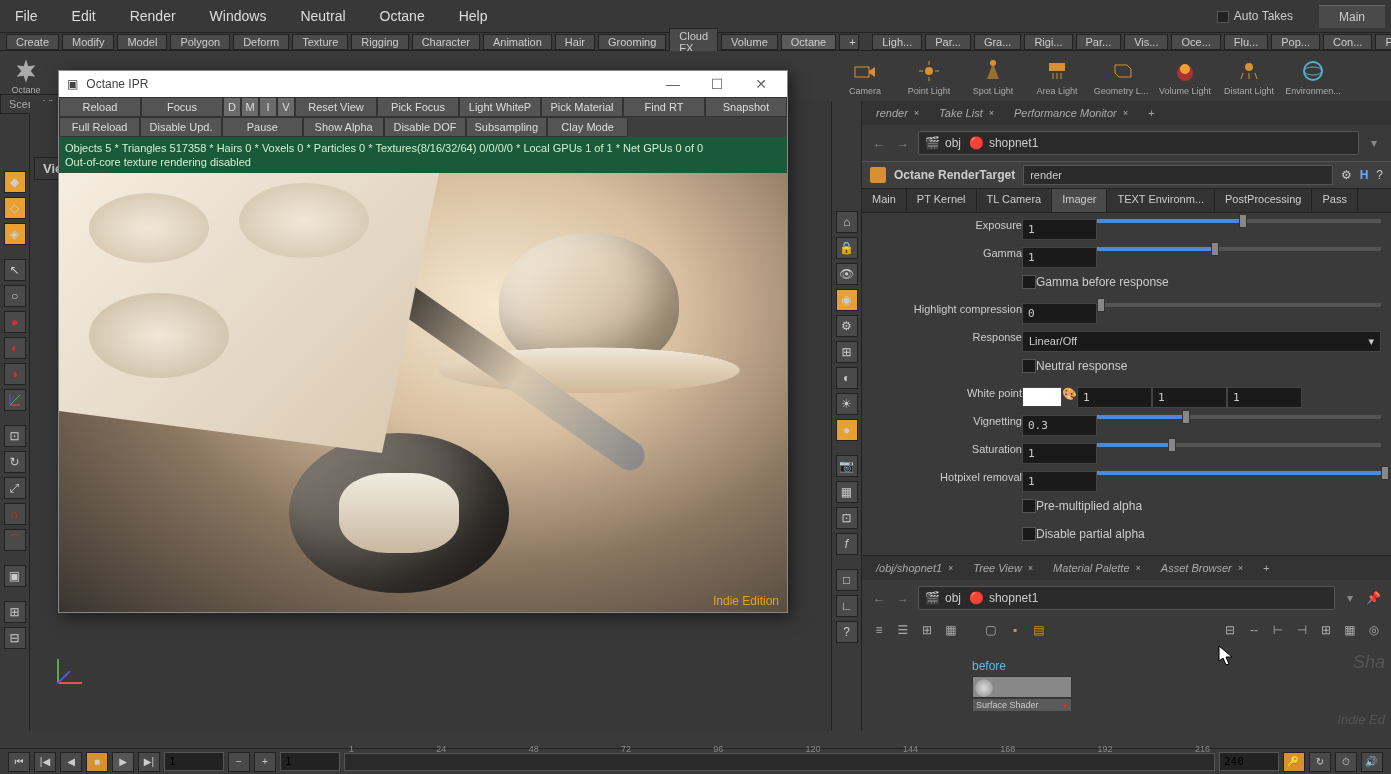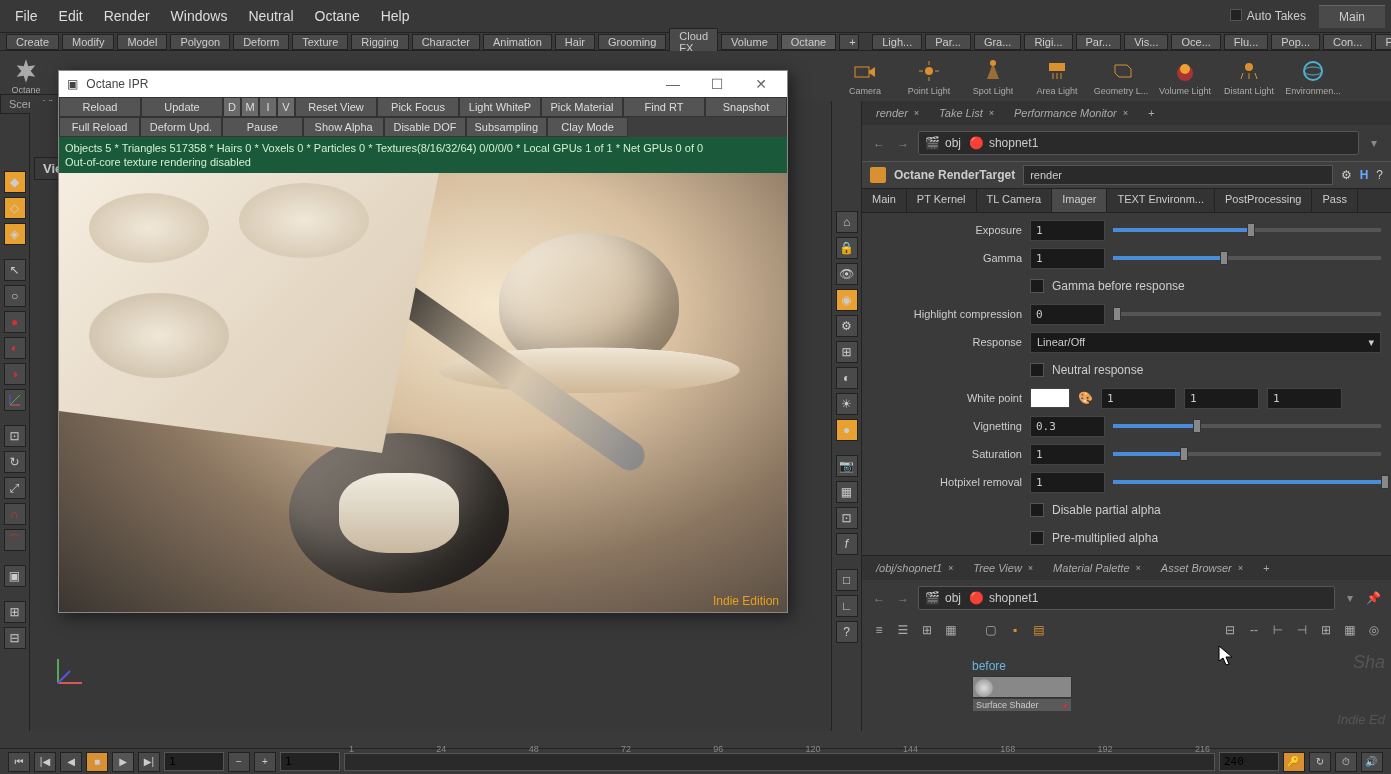--- a/index.html
+++ b/index.html
@@ -1,20 +1,20 @@
 <!DOCTYPE html>
 <html><head>
 <meta charset="utf-8">
 <style>
 * { margin: 0; padding: 0; box-sizing: border-box; font-family: "Segoe UI", Arial, sans-serif; }
 body { background: #3a3a3a; color: #ccc; font-size: 12px; width: 1391px; height: 774px; overflow: hidden; position: relative; }
-.menubar { background: #383838; height: 26px; display: flex; align-items: center; padding: 16px 6px; gap: 3px; border-bottom: 1px solid #222; }
+.menubar { background: #383838; height: 26px; display: flex; align-items: center; padding: 16px 6px; gap: 16px; border-bottom: 1px solid #222; }
 .menubar .mi { padding: 3px 9px; color: #ddd; font-size: 14px; cursor: default; }
 .menubar .spacer { flex: 1; }
-.menubar .check { display: flex; align-items: flex-start; gap: 5px; font-size: 12px; }
+.menubar .check { display: flex; align-items: flex-end; gap: 5px; font-size: 12px; }
 .menubar .chk { width: 12px; height: 12px; background: #222; border: 1px solid #555; }
 .menubar .maintab { background: #4a4a4a; padding: 4px 20px; margin-left: 10px; border-top: 1px solid #666; }
 .shelf { background: #3a3a3a; height: 18px; display: flex; align-items: center; padding: 0 6px; gap: 3px; border-bottom: 1px solid #222; }
 .shelf .sb { background: #4a4a4a; border: 1px solid #222; padding: 1px 9px; font-size: 11px; color: #ccc; }
 .shelf .sb.active { background: #5a5a5a; }
 .shelf .divider { width: 1px; height: 14px; background: #222; margin: 0 2px; }
 .shelf .plus { width: 16px; text-align: center; }
 .topstrip { height: 50px; display: flex; }
 .topstrip .left { flex: 1; background: #3a3a3a; display: flex; align-items: center; padding: 4px; gap: 8px; position: relative; }
 .topstrip .octlogo { width: 44px; height: 44px; display: flex; flex-direction: column; align-items: center; justify-content: center; }
@@ -39,21 +39,21 @@
 .navrow .pathbg { flex: 1; background: #2a2a2a; border: 1px solid #555; height: 24px; display: flex; align-items: center; padding: 0 6px; gap: 8px; border-radius: 2px; }
 .navrow .pathbg .seg { display: flex; align-items: center; gap: 5px; }
 .rtheader { height: 28px; background: #3f3f3f; display: flex; align-items: center; padding: 0 8px; gap: 8px; border-top: 1px solid #555; border-bottom: 1px solid #222; }
 .rtheader .ic { width: 16px; height: 16px; background: #d89030; border-radius: 2px; }
 .rtheader .title { font-weight: bold; font-size: 12px; }
 .rtheader .inp { flex: 1; background: #2a2a2a; border: 1px solid #555; padding: 3px 6px; font-size: 11px; color: #ccc; }
 .subtabs { height: 24px; display: flex; background: #333; border-bottom: 1px solid #222; }
 .subtabs .st { padding: 4px 10px; font-size: 11px; color: #ccc; border-right: 1px solid #222; }
 .subtabs .st.active { background: #4a4a4a; }
 .params { padding: 6px 10px; display: flex; flex-direction: column; gap: 6px; overflow: hidden; }
-.prow { display: flex; align-items: center; gap: 8px; height: 22px; }
+.prow { display: flex; align-items: flex-start; gap: 0; height: 22px; }
 .prow .plab { width: 150px; text-align: right; font-size: 11px; color: #ccc; }
 .prow .pval { width: 75px; background: #1a1a1a; border: 1px solid #444; padding: 3px 5px; font-size: 11px; color: #ccc; font-family: monospace; }
 .prow .pslide { flex: 1; height: 4px; background: #555; position: relative; }
 .prow .pslide .bar { position: absolute; height: 4px; background: #4a8cd8; left: 0; }
 .prow .pslide .hndl { position: absolute; width: 8px; height: 14px; background: #888; top: -5px; border: 1px solid #333; }
 .prow .pchk { width: 14px; height: 14px; background: #1a1a1a; border: 1px solid #555; }
 .prow .pdrop { flex: 1; background: #1a1a1a; border: 1px solid #444; padding: 3px 6px; font-size: 11px; color: #ccc; display: flex; justify-content: space-between; }
 .prow .pcolor { width: 40px; height: 20px; background: #fff; border: 1px solid #444; }
 .bottompanel { border-top: 1px solid #222; }
 .nodeview { flex: 1; background: #3a3a3a; position: relative; }
@@ -418,26 +418,26 @@
           <div class="plab">Hotpixel removal</div>
           <input class="pval" value="1" style="">
           <div class="pslide">
             <div class="bar" style="width:100%"></div>
             <div class="hndl" style="left:100%"></div>
           </div>
         </div>
       <div class="prow">
           <div class="plab"></div>
           <div class="pchk"></div>
-          <div>Disable partial alpha</div>
+          <div>Pre-multiplied alpha</div>
         </div>
       <div class="prow">
           <div class="plab"></div>
           <div class="pchk"></div>
-          <div>Pre-multiplied alpha</div>
+          <div>Disable partial alpha</div>
         </div>
     </div>
 
     <div class="bottompanel" style="flex:1;display:flex;flex-direction:column">
       <div class="paneltabs">
         <div class="pt">
             <span>/obj/shopnet1</span>
             <span class="x">×</span>
           </div>
         <div class="pt">
@@ -510,35 +510,35 @@
   <div class="titlebar">
     <span>▣</span>
     <span>Octane IPR</span>
     <div class="spacer"></div>
     <div class="wbtn">—</div>
     <div class="wbtn">☐</div>
     <div class="wbtn">✕</div>
   </div>
   <div class="btnrow">
     <div class="b">Reload</div>
-    <div class="b">Update</div>
+    <div class="b">Focus</div>
     <div class="b sm">D</div>
     <div class="b sm">M</div>
     <div class="b sm">I</div>
     <div class="b sm">V</div>
     <div class="b">Reset View</div>
     <div class="b">Pick Focus</div>
     <div class="b">Light WhiteP</div>
     <div class="b">Pick Material</div>
     <div class="b">Find RT</div>
     <div class="b">Snapshot</div>
   </div>
   <div class="btnrow">
     <div class="b">Full Reload</div>
-    <div class="b">Deform Upd.</div>
+    <div class="b">Disable Upd.</div>
     <div class="b">Pause</div>
     <div class="b">Show Alpha</div>
     <div class="b">Disable DOF</div>
     <div class="b">Subsampling</div>
     <div class="b">Clay Mode</div>
     <div class="b" style="flex:2;background:#3e3e3e;border:none"></div>
   </div>
   <div class="status">
     <div>Objects 5 * Triangles 517358 * Hairs 0 * Voxels 0 * Particles 0 * Textures(8/16/32/64) 0/0/0/0 * Local GPUs 1 of 1 * Net GPUs 0 of 0</div>
     <div>Out-of-core texture rendering disabled</div>

